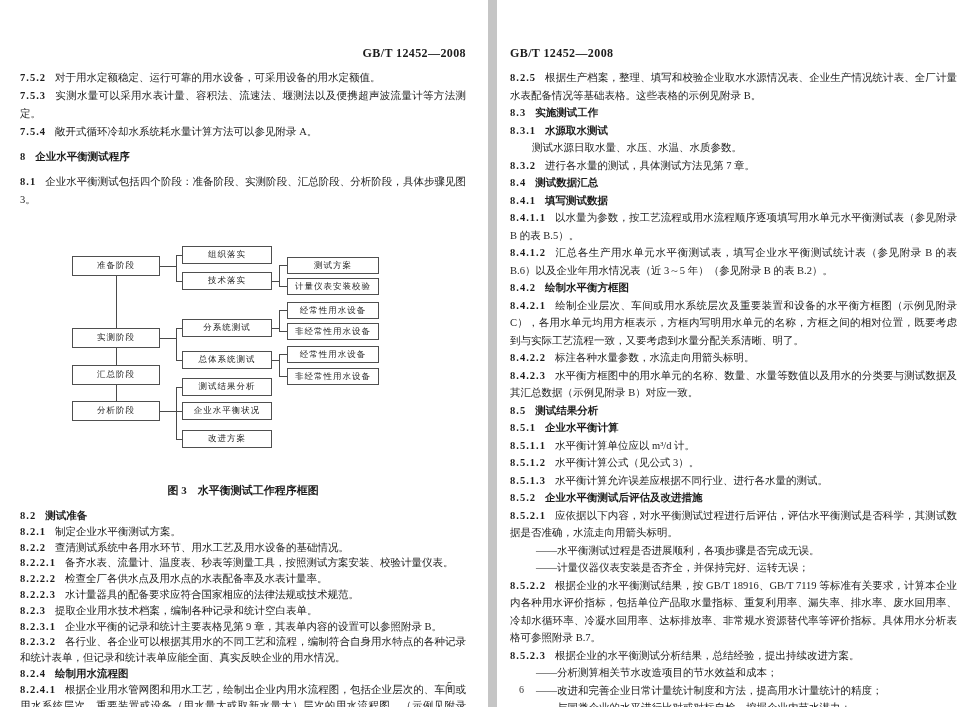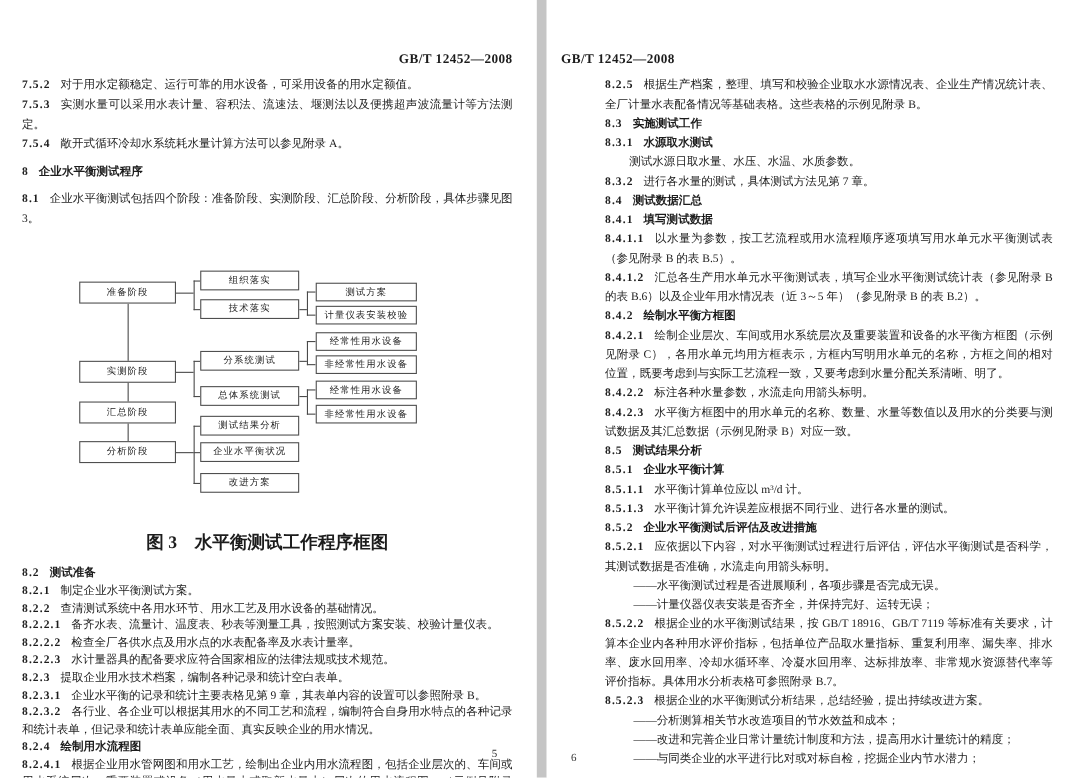--- a/index.html
+++ b/index.html
@@ -8,21 +8,21 @@
   #page-left{left:0;width:488px;padding:0;box-sizing:border-box;}
   #page-right{left:497px;width:480px;box-sizing:border-box;}
   #divider{position:absolute;left:488px;top:0;width:9px;height:707px;background:#c5c5c5;}
   .inner-l{padding:0 22px 0 20px;}
   .inner-r{padding:0 20px 0 13px;}
   .hdr{margin-top:46px;font-weight:bold;font-size:12px;letter-spacing:.4px;}
   .hdr.r{text-align:right;}
   .p{margin:0;text-align:justify;font-size:10.5px;}
   .blk-top .p{line-height:18px;}
   .blk-bot .p{line-height:15.8px;}
-  .rp .p{line-height:17.5px;margin-left:40px;}
+  .rp .p{line-height:17.5px;}
   .blk-top{margin-top:8px;}
   .rp-blk{margin-top:8px;}
   .num{font-weight:bold;margin-right:9px;letter-spacing:1px;white-space:nowrap;}
   .h .t{font-weight:bold;}
   .h1{margin:7px 0;}
   .indent{text-indent:22px;}
   .dash{padding-left:26px;}
   .pgnum{position:absolute;font-size:10px;color:#333;}
   #pg5{right:36px;bottom:16px;}
   #pg6{left:22px;bottom:12px;}
@@ -30,21 +30,21 @@
   .fc{position:relative;width:307px;height:212px;margin:32px 0 0 52px;}
   .fc .ln{position:absolute;background:#4a4a4a;display:block;}
   .fc .hl{height:1px;}
   .fc .vl{width:1px;}
   .fc .bx{position:absolute;box-sizing:border-box;border:1px solid #4f4f4f;background:#fff;
           display:flex;align-items:center;justify-content:center;font-size:8.5px;
           letter-spacing:1px;z-index:2;white-space:nowrap;}
   .c1{left:0;width:88px;height:20px;}
   .c2{left:110px;width:90px;height:18px;}
   .c3{left:215px;width:92px;height:17px;}
-  .cap{text-align:center;font-weight:bold;font-size:16px;margin:30px 0 10px 0;}
+  .cap{text-align:center;font-weight:bold;font-size:11px;margin:30px 0 10px 0;}
 </style>
 </head>
 <body>
 
 <div class="page" id="page-left">
   <div class="inner-l">
     <div class="hdr r">GB/T 12452—2008</div>
 
     <div class="blk-top">
       <p class="p"><span class="num">7.5.2</span><span class="t">对于用水定额稳定、运行可靠的用水设备，可采用设备的用水定额值。</span></p>
@@ -137,20 +137,21 @@
       <p class="p h"><span class="num">8.4.1</span><span class="t">填写测试数据</span></p>
       <p class="p"><span class="num">8.4.1.1</span><span class="t">以水量为参数，按工艺流程或用水流程顺序逐项填写用水单元水平衡测试表（参见附录 B 的表 B.5）。</span></p>
       <p class="p"><span class="num">8.4.1.2</span><span class="t">汇总各生产用水单元水平衡测试表，填写企业水平衡测试统计表（参见附录 B 的表 B.6）以及企业年用水情况表（近 3～5 年）（参见附录 B 的表 B.2）。</span></p>
       <p class="p h"><span class="num">8.4.2</span><span class="t">绘制水平衡方框图</span></p>
       <p class="p"><span class="num">8.4.2.1</span><span class="t">绘制企业层次、车间或用水系统层次及重要装置和设备的水平衡方框图（示例见附录 C），各用水单元均用方框表示，方框内写明用水单元的名称，方框之间的相对位置，既要考虑到与实际工艺流程一致，又要考虑到水量分配关系清晰、明了。</span></p>
       <p class="p"><span class="num">8.4.2.2</span><span class="t">标注各种水量参数，水流走向用箭头标明。</span></p>
       <p class="p"><span class="num">8.4.2.3</span><span class="t">水平衡方框图中的用水单元的名称、数量、水量等数值以及用水的分类要与测试数据及其汇总数据（示例见附录 B）对应一致。</span></p>
       <p class="p h"><span class="num">8.5</span><span class="t">测试结果分析</span></p>
       <p class="p h"><span class="num">8.5.1</span><span class="t">企业水平衡计算</span></p>
       <p class="p"><span class="num">8.5.1.1</span><span class="t">水平衡计算单位应以 m³/d 计。</span></p>
+      <p class="p"><span class="num">8.5.1.2</span><span class="t">水平衡计算公式（见公式 3）。</span></p>
       <p class="p"><span class="num">8.5.1.3</span><span class="t">水平衡计算允许误差应根据不同行业、进行各水量的测试。</span></p>
       <p class="p h"><span class="num">8.5.2</span><span class="t">企业水平衡测试后评估及改进措施</span></p>
       <p class="p"><span class="num">8.5.2.1</span><span class="t">应依据以下内容，对水平衡测试过程进行后评估，评估水平衡测试是否科学，其测试数据是否准确，水流走向用箭头标明。</span></p>
       <p class="p dash"><span class="t">——水平衡测试过程是否进展顺利，各项步骤是否完成无误。</span></p>
       <p class="p dash"><span class="t">——计量仪器仪表安装是否齐全，并保持完好、运转无误；</span></p>
       <p class="p"><span class="num">8.5.2.2</span><span class="t">根据企业的水平衡测试结果，按 GB/T 18916、GB/T 7119 等标准有关要求，计算本企业内各种用水评价指标，包括单位产品取水量指标、重复利用率、漏失率、排水率、废水回用率、冷却水循环率、冷凝水回用率、达标排放率、非常规水资源替代率等评价指标。具体用水分析表格可参照附录 B.7。</span></p>
       <p class="p"><span class="num">8.5.2.3</span><span class="t">根据企业的水平衡测试分析结果，总结经验，提出持续改进方案。</span></p>
       <p class="p dash"><span class="t">——分析测算相关节水改造项目的节水效益和成本；</span></p>
       <p class="p dash"><span class="t">——改进和完善企业日常计量统计制度和方法，提高用水计量统计的精度；</span></p>
       <p class="p dash"><span class="t">——与同类企业的水平进行比对或对标自检，挖掘企业内节水潜力；</span></p>

